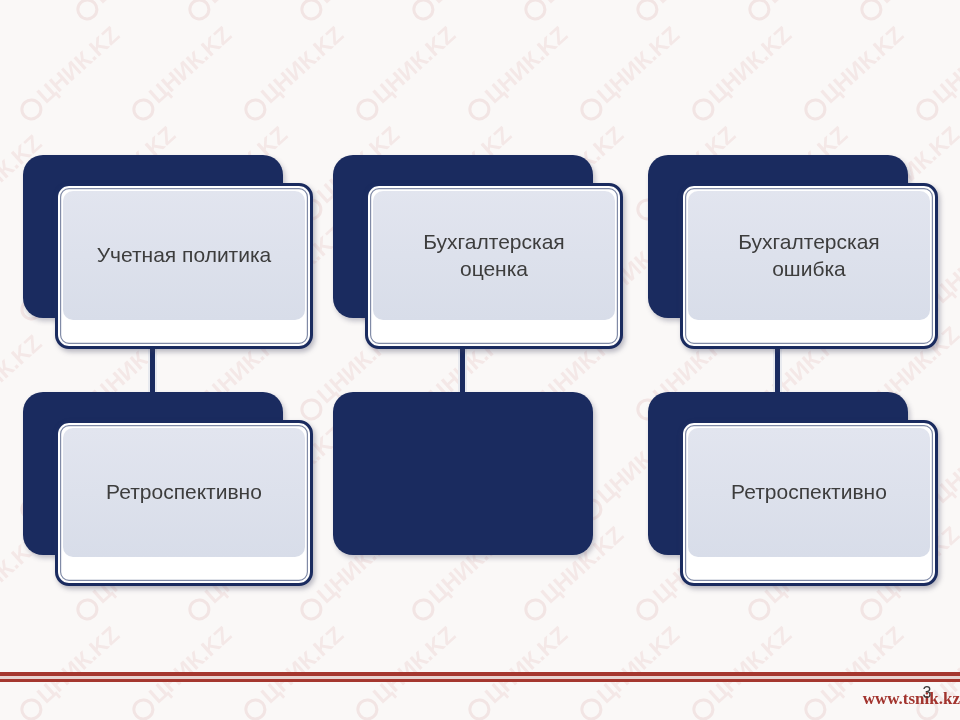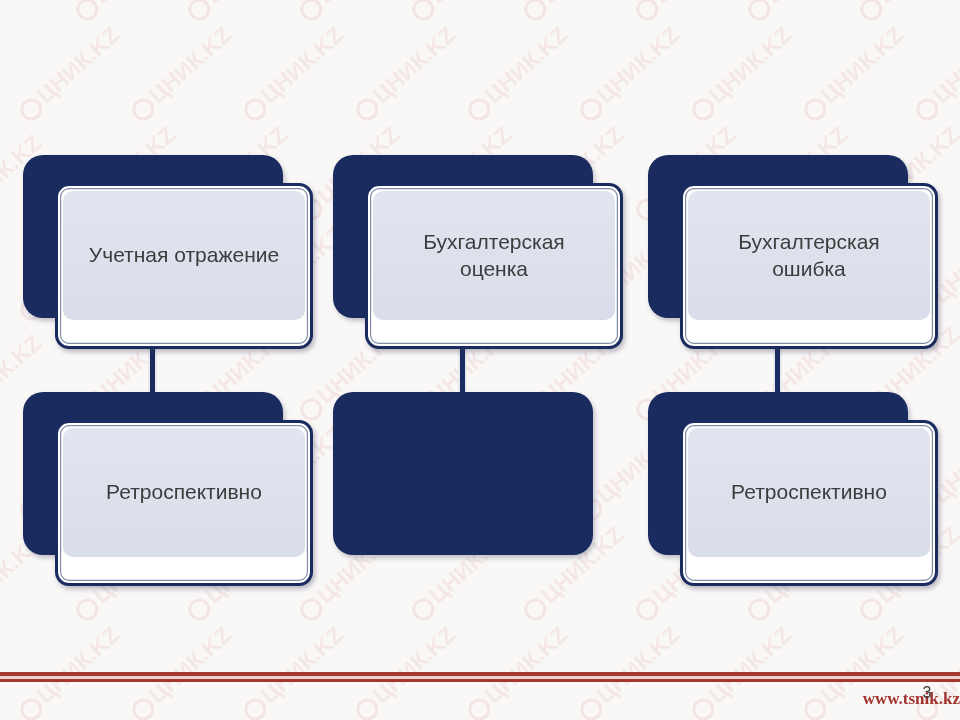--- a/index.html
+++ b/index.html
@@ -142,21 +142,21 @@
 
   <div class="diagram">
 
     <div class="column" style="left:23px">
       <div class="back back1"></div>
       <i class="c-light"></i>
       <i class="c-dark"></i>
       <div class="back back2"></div>
       <div class="front front1">
         <div class="panel">
-          <span>Учетная отражение</span>
+          <span>Учетная политика</span>
         </div>
       </div>
       <div class="front front2">
         <div class="panel">
           <span>Ретроспективно</span>
         </div>
       </div>
     </div>
 
     <div class="column" style="left:333px">

